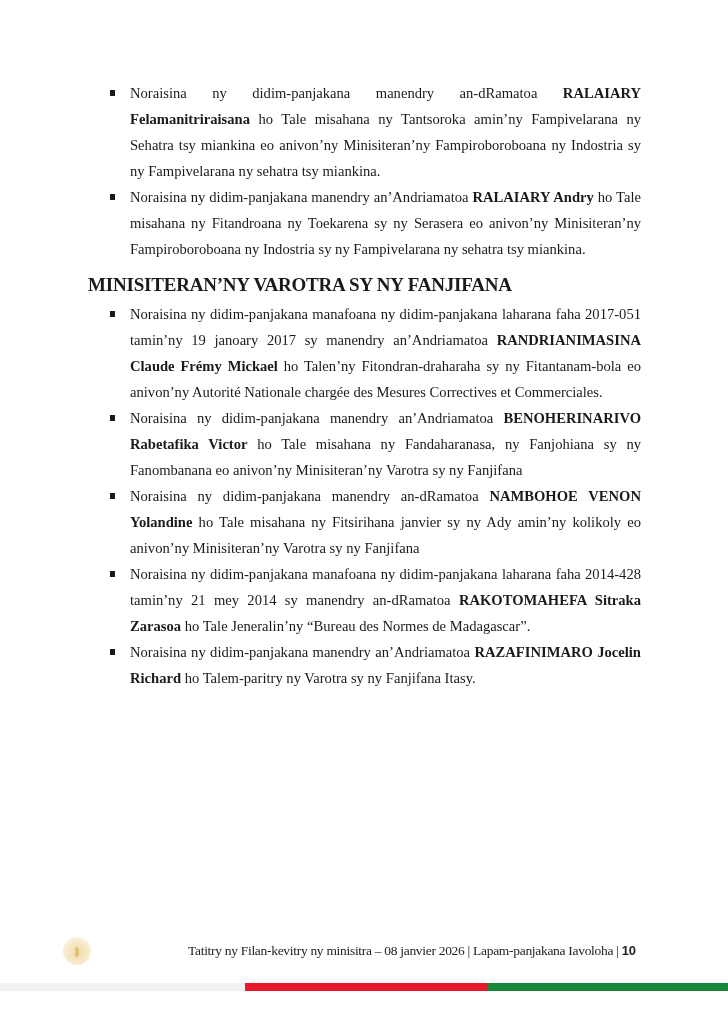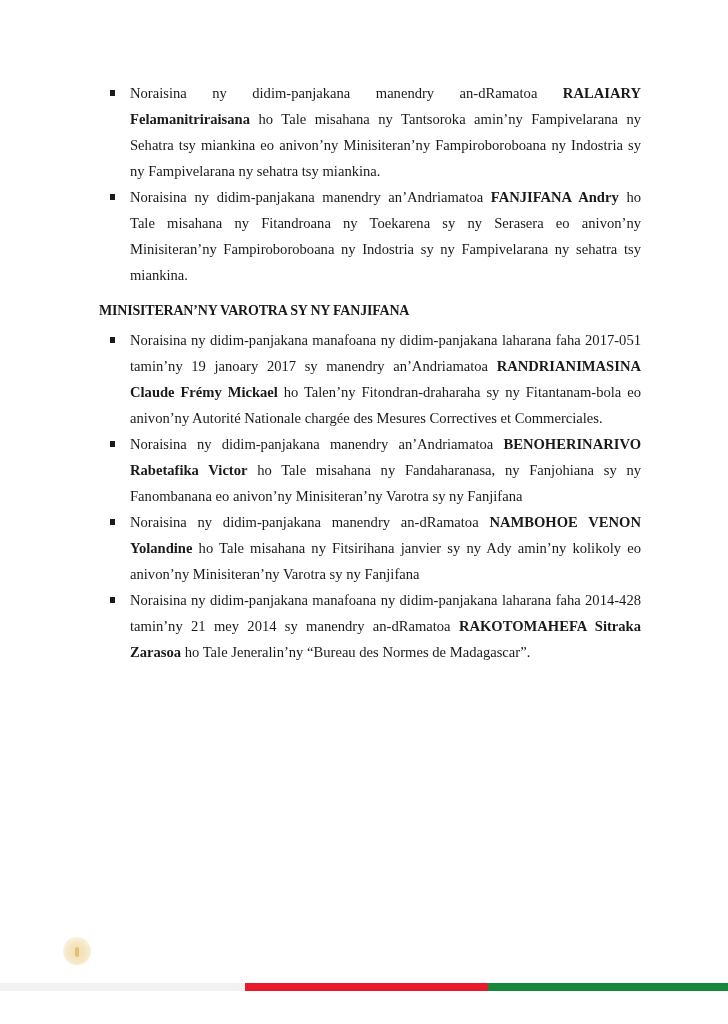--- a/index.html
+++ b/index.html
@@ -5,21 +5,21 @@
   html, body { margin:0; padding:0; background:#ffffff; }
   body { width:728px; height:1024px; position:relative; overflow:hidden;
          font-family:"Liberation Serif", "DejaVu Serif", serif; color:#1a1a1a; }
   .page { position:absolute; left:0; top:0; width:728px; height:764px; background:#fff; }
   .content { position:absolute; left:88px; top:80px; width:553px; }
   ul.items { list-style:none; margin:0; padding:0; }
   ul.items li { position:relative; padding-left:42px; font-size:14.6px; line-height:26px;
                 text-align:justify; margin:0; }
   ul.items li .bullet { position:absolute; left:22px; top:10px; width:5px; height:6px; background:#1a1a1a; }
   ul.items li b { font-weight:bold; }
-  .heading { font-weight:bold; font-size:14px; line-height:26px; margin:10px 0 3px 11px; letter-spacing:-0.2px; }
+  .heading { font-weight:bold; font-size:19px; line-height:26px; margin:10px 0 3px 0; letter-spacing:-0.2px; }
   .logo { position:absolute; left:63px; top:937px; width:28px; height:28px; border-radius:50%;
           background:radial-gradient(circle at 50% 55%, #f3deb0 0%, #f6e6c4 45%, #fbf3e2 75%, #ffffff 100%); }
   .logo::after { content:""; position:absolute; left:12px; top:10px; width:4px; height:10px;
                  border-radius:2px; background:#e3c07a; }
   .footer-text { position:absolute; left:188px; top:943px; font-size:13.5px; line-height:16px;
                  color:#222; white-space:nowrap; letter-spacing:-0.3px; }
   .footer-text .pg { font-family:"Liberation Sans", "DejaVu Sans", sans-serif; font-weight:bold; font-size:13px; }
   .band { position:absolute; top:983px; height:8px; }
   .band.white { left:0; width:245px; background:#f2f2f2; }
   .band.red { left:245px; width:243px; background:#e8192c; }
@@ -31,21 +31,21 @@
 <div class="page">
   <div class="content">
 
     <ul class="items">
       <li>
         <span class="bullet"></span>
         <span>Noraisina ny didim-panjakana manendry an-dRamatoa </span><b>RALAIARY Felamanitriraisana</b><span> ho Tale misahana ny Tantsoroka amin’ny Fampivelarana ny Sehatra tsy miankina eo anivon’ny Minisiteran’ny Fampiroboroboana ny Indostria sy ny Fampivelarana ny sehatra tsy miankina.</span>
       </li>
       <li>
         <span class="bullet"></span>
-        <span>Noraisina ny didim-panjakana manendry an’Andriamatoa </span><b>FANJIFANA Andry</b><span> ho Tale misahana ny Fitandroana ny Toekarena sy ny Serasera eo anivon’ny Minisiteran’ny Fampiroboroboana ny Indostria sy ny Fampivelarana ny sehatra tsy miankina.</span>
+        <span>Noraisina ny didim-panjakana manendry an’Andriamatoa </span><b>RALAIARY Andry</b><span> ho Tale misahana ny Fitandroana ny Toekarena sy ny Serasera eo anivon’ny Minisiteran’ny Fampiroboroboana ny Indostria sy ny Fampivelarana ny sehatra tsy miankina.</span>
       </li>
     </ul>
 
     <div class="heading">MINISITERAN’NY VAROTRA SY NY FANJIFANA</div>
 
     <ul class="items">
       <li>
         <span class="bullet"></span>
         <span>Noraisina ny didim-panjakana manafoana ny didim-panjakana laharana faha 2017-051 tamin’ny 19 janoary 2017 sy manendry an’Andriamatoa </span><b>RANDRIANIMASINA Claude Frémy Mickael</b><span> ho Talen’ny Fitondran-draharaha sy ny Fitantanam-bola eo anivon’ny Autorité Nationale chargée des Mesures Correctives et Commerciales.</span>
       </li>
@@ -54,21 +54,28 @@
         <span>Noraisina ny didim-panjakana manendry an’Andriamatoa </span><b>BENOHERINARIVO Rabetafika Victor</b><span> ho Tale misahana ny Fandaharanasa, ny Fanjohiana sy ny Fanombanana eo anivon’ny Minisiteran’ny Varotra sy ny Fanjifana</span>
       </li>
       <li>
         <span class="bullet"></span>
         <span>Noraisina ny didim-panjakana manendry an-dRamatoa </span><b>NAMBOHOE VENON Yolandine</b><span> ho Tale misahana ny Fitsirihana janvier sy ny Ady amin’ny kolikoly eo anivon’ny Minisiteran’ny Varotra sy ny Fanjifana</span>
       </li>
       <li>
         <span class="bullet"></span>
         <span>Noraisina ny didim-panjakana manafoana ny didim-panjakana laharana faha 2014-428 tamin’ny 21 mey 2014 sy manendry an-dRamatoa </span><b>RAKOTOMAHEFA Sitraka Zarasoa</b><span> ho Tale Jeneralin’ny “Bureau des Normes de Madagascar”.</span>
       </li>
+      <li>
+        <span class="bullet"></span>
+        <span>Noraisina ny didim-panjakana manendry an’Andriamatoa </span><b>RAZAFINIMARO Jocelin Richard</b><span> ho Talem-paritry ny Varotra sy ny Fanjifana Itasy.</span>
+      </li>
     </ul>
   </div>
 
   <div class="logo"></div>
+  <div class="footer-text">
+    <span>Tatitry ny Filan-kevitry ny minisitra – 08 janvier 2026 | Lapam-panjakana Iavoloha | </span><span class="pg">10</span>
+  </div>
 
   <div class="band white"></div>
   <div class="band red"></div>
   <div class="band green"></div>
 </div>
 
 </body></html>

